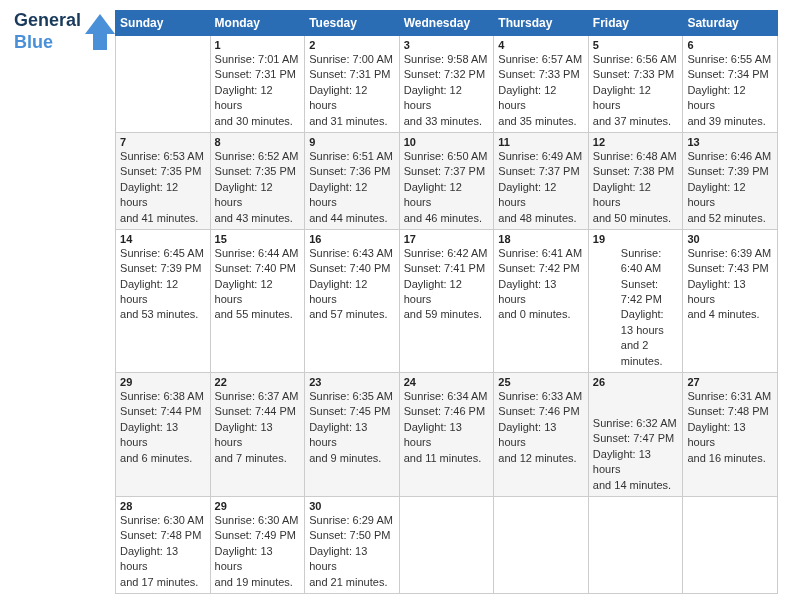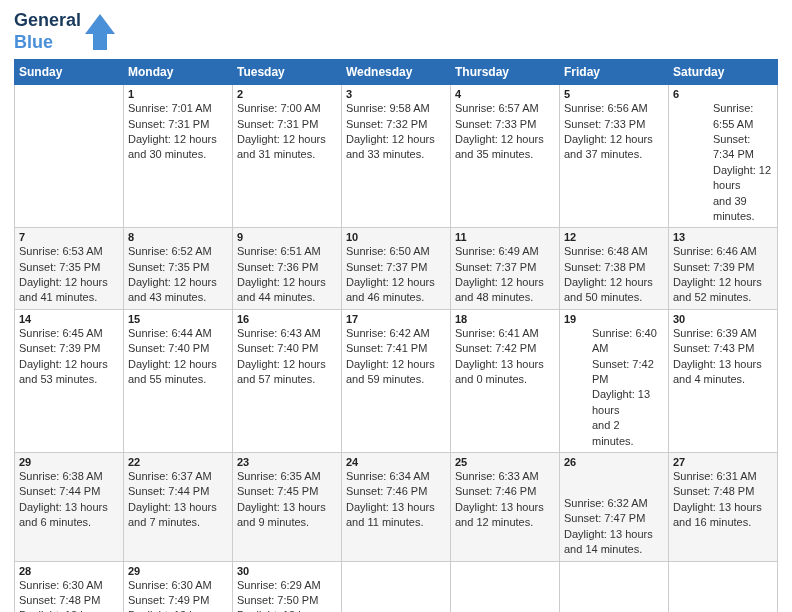--- a/index.html
+++ b/index.html
@@ -8,21 +8,20 @@
       height: 612px;
       font-family: Arial, sans-serif;
       background: #fff;
       overflow: hidden;
     }
     .page {
       width: 792px;
       height: 433px;
       padding: 10px 14px 10px 14px;
       display: flex;
-      flex-direction: column;
     }
     .header {
       display: flex;
       justify-content: space-between;
       align-items: flex-start;
       margin-bottom: 6px;
     }
     .logo-area {
       display: flex;
       align-items: center;
@@ -149,21 +148,21 @@
           </td>
           <td>
             <span class="day-num">5</span>
             <div class="day-info" style="white-space: pre-line;">Sunrise: 6:56 AM
 Sunset: 7:33 PM
 Daylight: 12 hours
 and 37 minutes.</div>
           </td>
           <td>
             <span class="day-num">6</span>
-            <div class="day-info" style="white-space: pre-line; margin-left: 40px;">Sunrise: 6:55 AM
+            <div class="day-info" style="white-space: pre-line;">Sunrise: 6:55 AM
 Sunset: 7:34 PM
 Daylight: 12 hours
 and 39 minutes.</div>
           </td>
         </tr>
         <tr>
           <td>
             <span class="day-num">7</span>
             <div class="day-info" style="white-space: pre-line;">Sunrise: 6:53 AM
 Sunset: 7:35 PM

